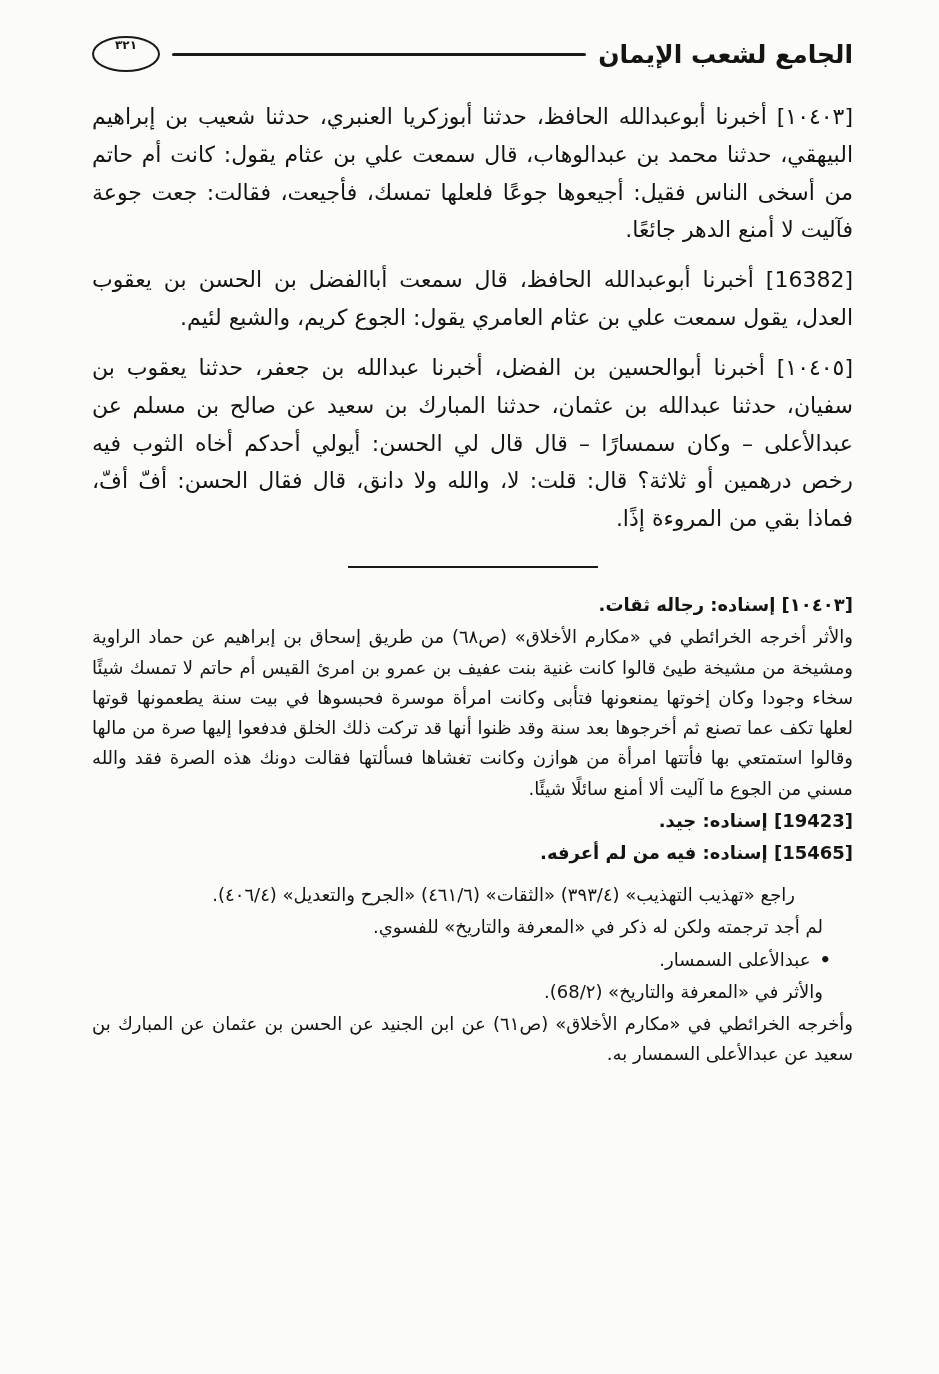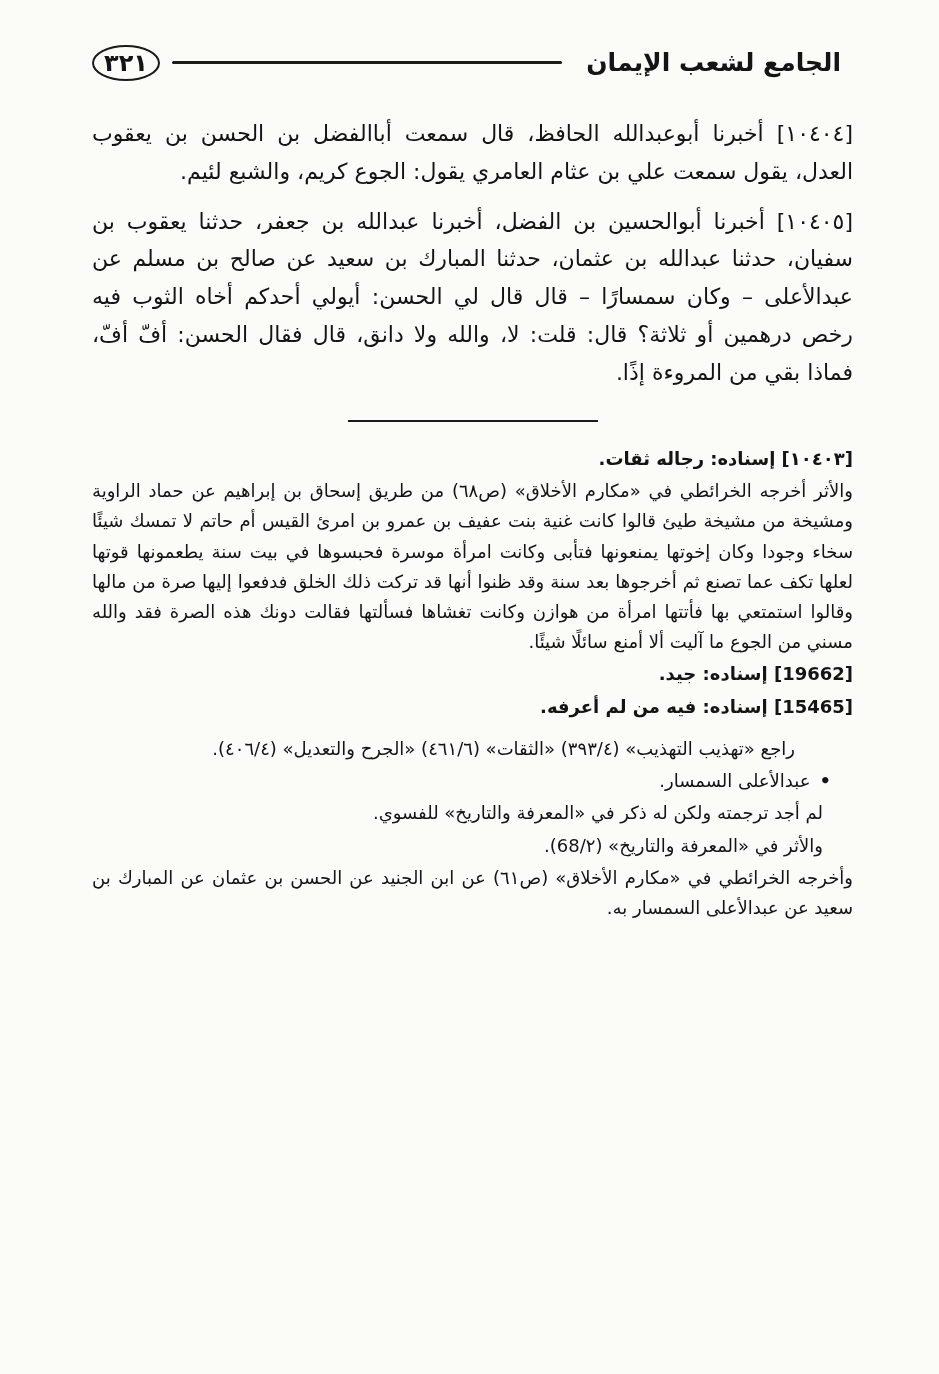--- a/index.html
+++ b/index.html
@@ -21,43 +21,43 @@
   }
 
   
   .page-header {
     display: flex;
     align-items: center;
     gap: 12px;
     margin-bottom: 26px;
   }
   .book-title {
-    margin: 12px;
+    margin: 0;
     font-size: 25px;
     font-weight: bold;
     white-space: nowrap;
     flex: none;
   }
   .header-rule {
     flex: 1;
     height: 3px;
     background: #1a1a1a;
     border-radius: 2px;
   }
   .page-number-badge {
     flex: none;
     min-width: 68px;
     height: 36px;
     padding: 0 10px;
     border: 2px solid #1a1a1a;
     border-radius: 50%;
     display: flex;
-    align-items: center;
+    align-items: flex-start;
     justify-content: center;
-    font-size: 24px;
+    font-size: 12px;
     font-weight: bold;
   }
 
   
   .body-text { margin: 0; }
   .para {
     margin: 0 0 12px 0;
     font-size: 22px;
     line-height: 1.72;
     text-align: justify;
@@ -87,44 +87,45 @@
 
   <header class="page-header">
     <h1 class="book-title">الجامع لشعب الإيمان</h1>
     <div class="header-rule"></div>
     <div class="page-number-badge">
       <span>٣٢١</span>
     </div>
   </header>
 
   <main class="body-text">
-    <p class="para">[١٠٤٠٤] أخبرنا أبوعبدالله الحافظ، قال سمعت أباالفضل بن الحسن بن يعقوب العدل، يقول سمعت علي بن عثام العامري يقول: الجوع كريم، والشبع لئيم.</p>
+    <p class="para">[١٠٤٠٣] أخبرنا أبوعبدالله الحافظ، حدثنا أبوزكريا العنبري، حدثنا شعيب بن إبراهيم البيهقي، حدثنا محمد بن عبدالوهاب، قال سمعت علي بن عثام يقول: كانت أم حاتم من أسخى الناس فقيل: أجيعوها جوعًا فلعلها تمسك، فأجيعت، فقالت: جعت جوعة فآليت لا أمنع الدهر جائعًا.</p>
+    <p class="para">[16382] أخبرنا أبوعبدالله الحافظ، قال سمعت أباالفضل بن الحسن بن يعقوب العدل، يقول سمعت علي بن عثام العامري يقول: الجوع كريم، والشبع لئيم.</p>
     <p class="para">[١٠٤٠٥] أخبرنا أبوالحسين بن الفضل، أخبرنا عبدالله بن جعفر، حدثنا يعقوب بن سفيان، حدثنا عبدالله بن عثمان، حدثنا المبارك بن سعيد عن صالح بن مسلم عن عبدالأعلى – وكان سمسارًا – قال قال لي الحسن: أيولي أحدكم أخاه الثوب فيه رخص درهمين أو ثلاثة؟ قال: قلت: لا، والله ولا دانق، قال فقال الحسن: أفّ أفّ، فماذا بقي من المروءة إذًا.</p>
   </main>
 
   <div class="footnote-separator"></div>
 
   <section class="footnotes">
 
     <p class="fn entry">[١٠٤٠٣] إسناده: رجاله ثقات.</p>
 
 
 
     <p class="fn">والأثر أخرجه الخرائطي في «مكارم الأخلاق» (ص٦٨) من طريق إسحاق بن إبراهيم عن حماد الراوية ومشيخة من مشيخة طيئ قالوا كانت غنية بنت عفيف بن عمرو بن امرئ القيس أم حاتم لا تمسك شيئًا سخاء وجودا وكان إخوتها يمنعونها فتأبى وكانت امرأة موسرة فحبسوها في بيت سنة يطعمونها قوتها لعلها تكف عما تصنع ثم أخرجوها بعد سنة وقد ظنوا أنها قد تركت ذلك الخلق فدفعوا إليها صرة من مالها وقالوا استمتعي بها فأتتها امرأة من هوازن وكانت تغشاها فسألتها فقالت دونك هذه الصرة فقد والله مسني من الجوع ما آليت ألا أمنع سائلًا شيئًا.</p>
 
-    <p class="fn entry">[19662] إسناده: جيد.</p>
+    <p class="fn entry">[19423] إسناده: جيد.</p>
 
     <p class="fn entry">[15465] إسناده: فيه من لم أعرفه.</p>
 
 
     <p class="fn indent2">راجع «تهذيب التهذيب» (٣٩٣/٤) «الثقات» (٤٦١/٦) «الجرح والتعديل» (٤٠٦/٤).</p>
 
+    <p class="fn indent1">لم أجد ترجمته ولكن له ذكر في «المعرفة والتاريخ» للفسوي.</p>
+
     <p class="fn bullet"><span class="dot">•</span><span>عبدالأعلى السمسار.</span></p>
-
-    <p class="fn indent1">لم أجد ترجمته ولكن له ذكر في «المعرفة والتاريخ» للفسوي.</p>
 
     <p class="fn indent1">والأثر في «المعرفة والتاريخ» (68/٢).</p>
 
     <p class="fn">وأخرجه الخرائطي في «مكارم الأخلاق» (ص٦١) عن ابن الجنيد عن الحسن بن عثمان عن المبارك بن سعيد عن عبدالأعلى السمسار به.</p>
 
   </section>
 
 </div>
 
 </body></html>

